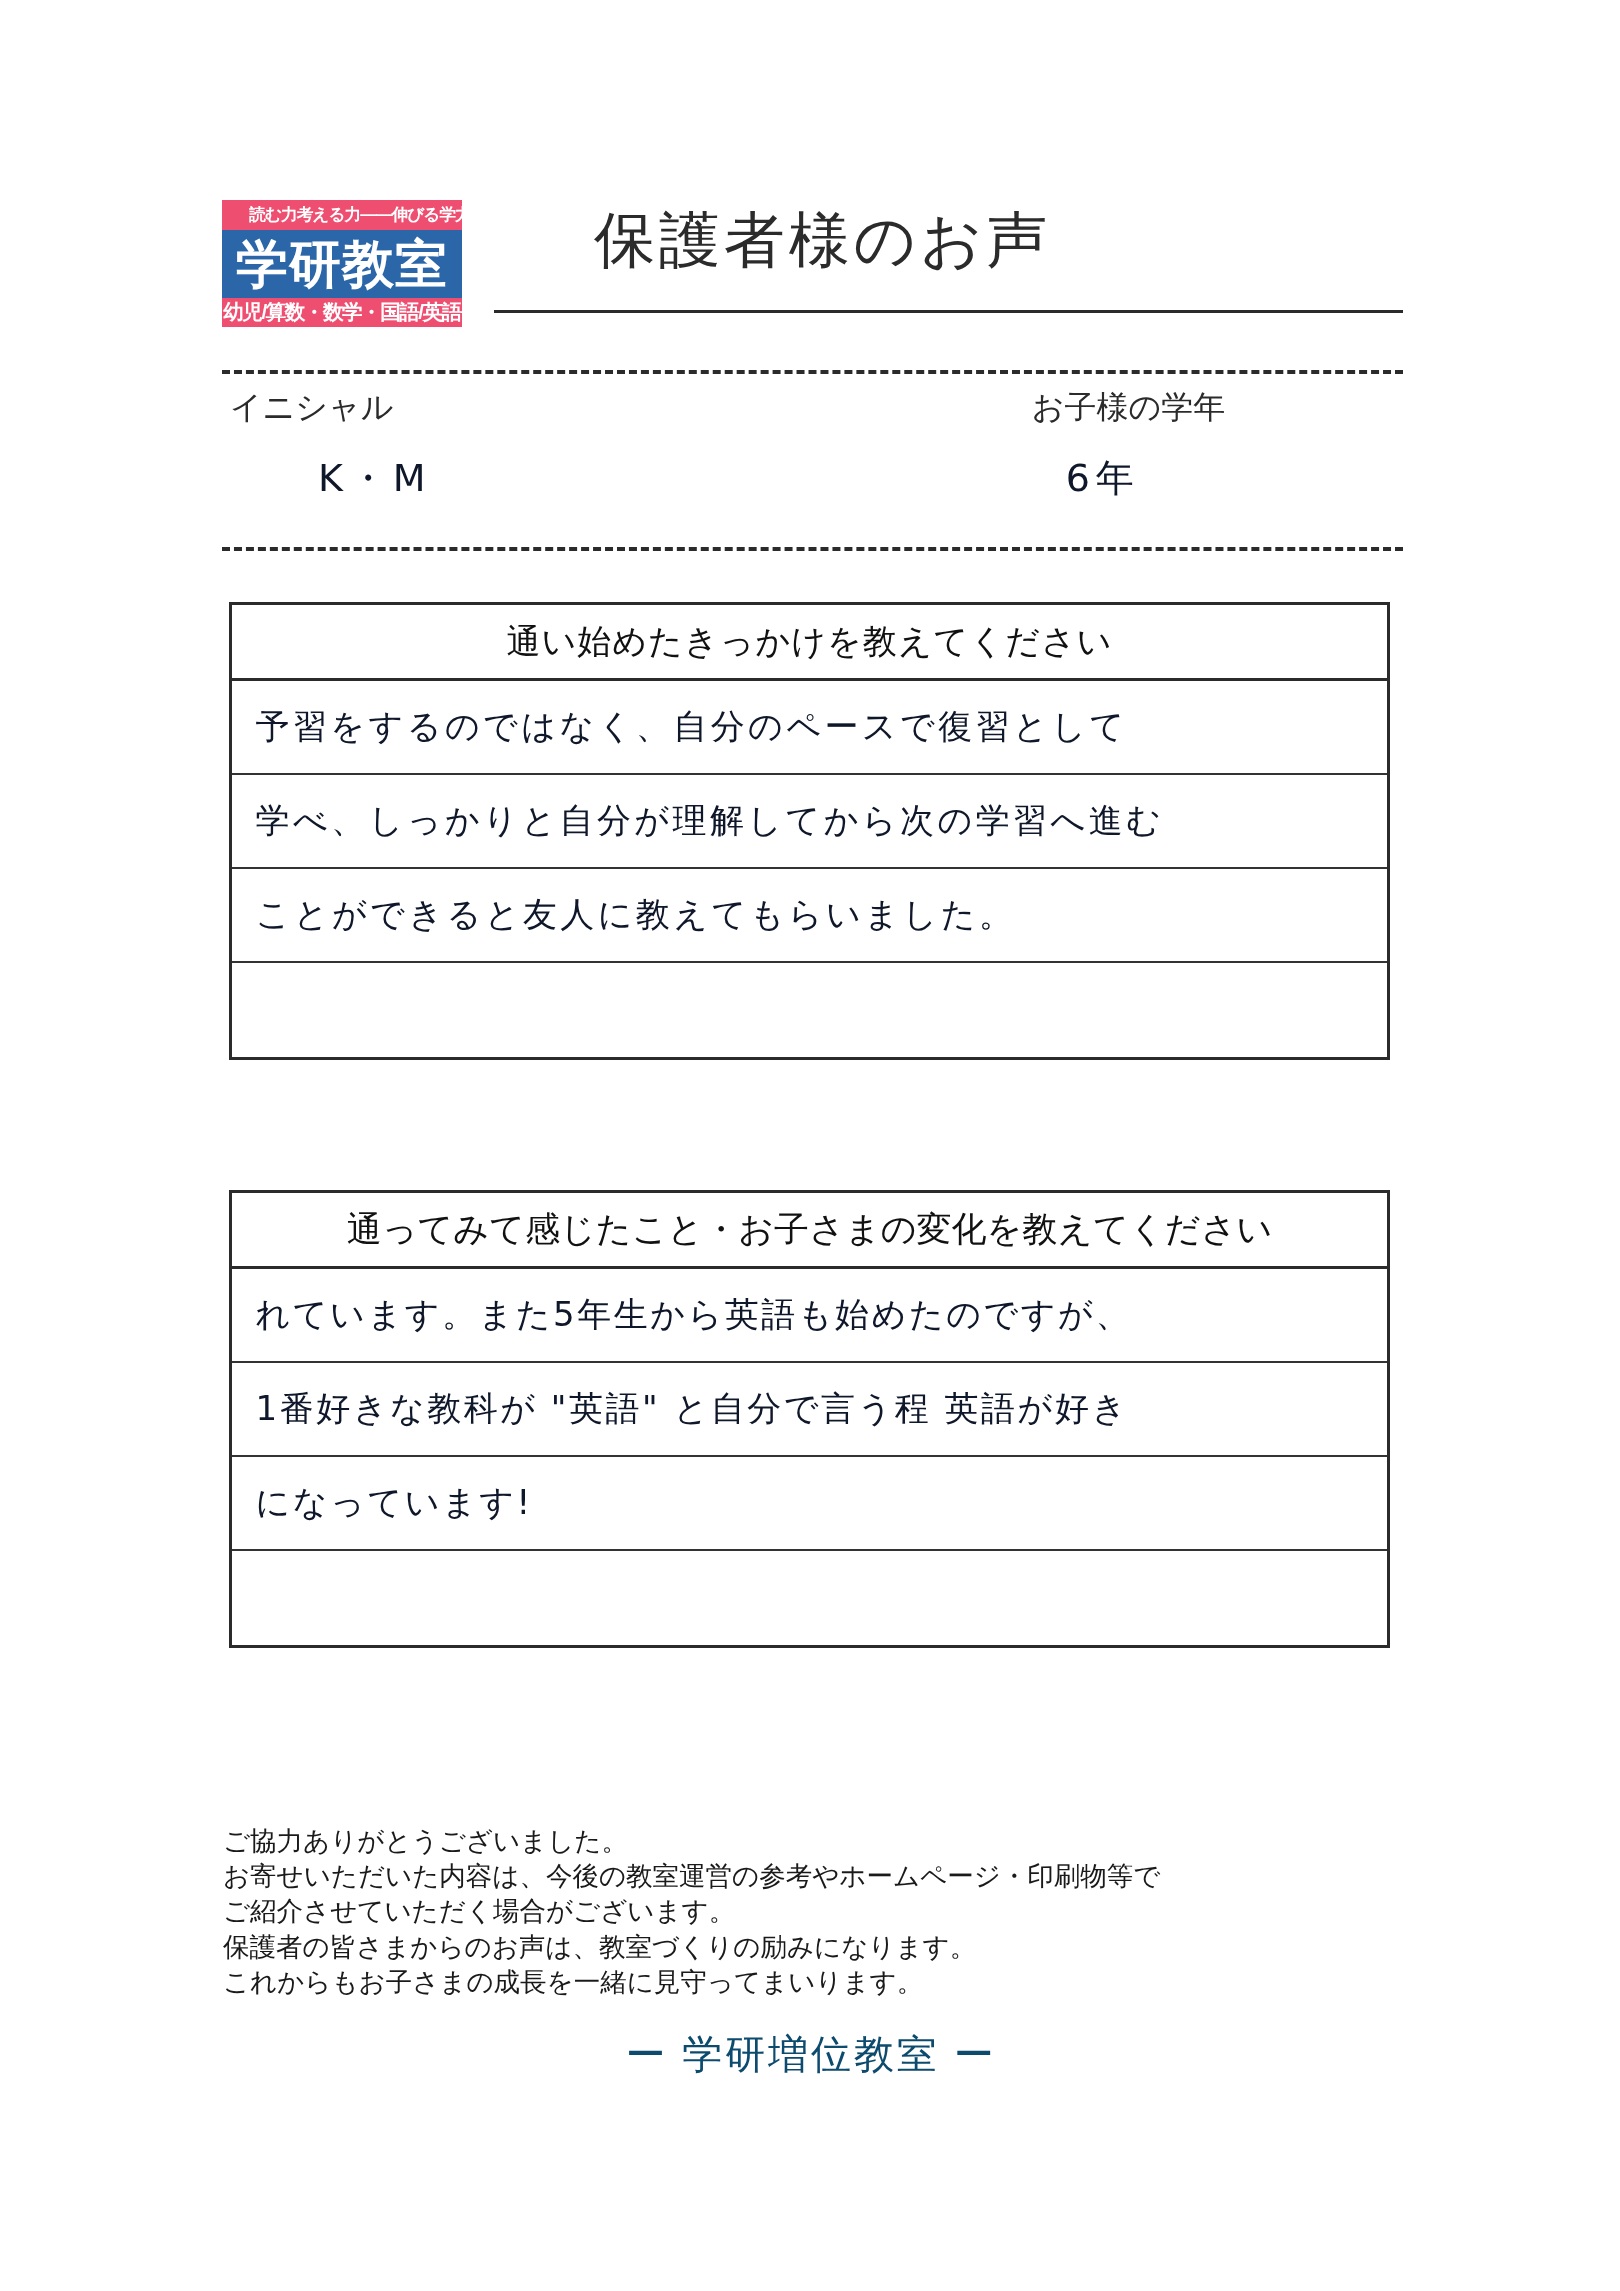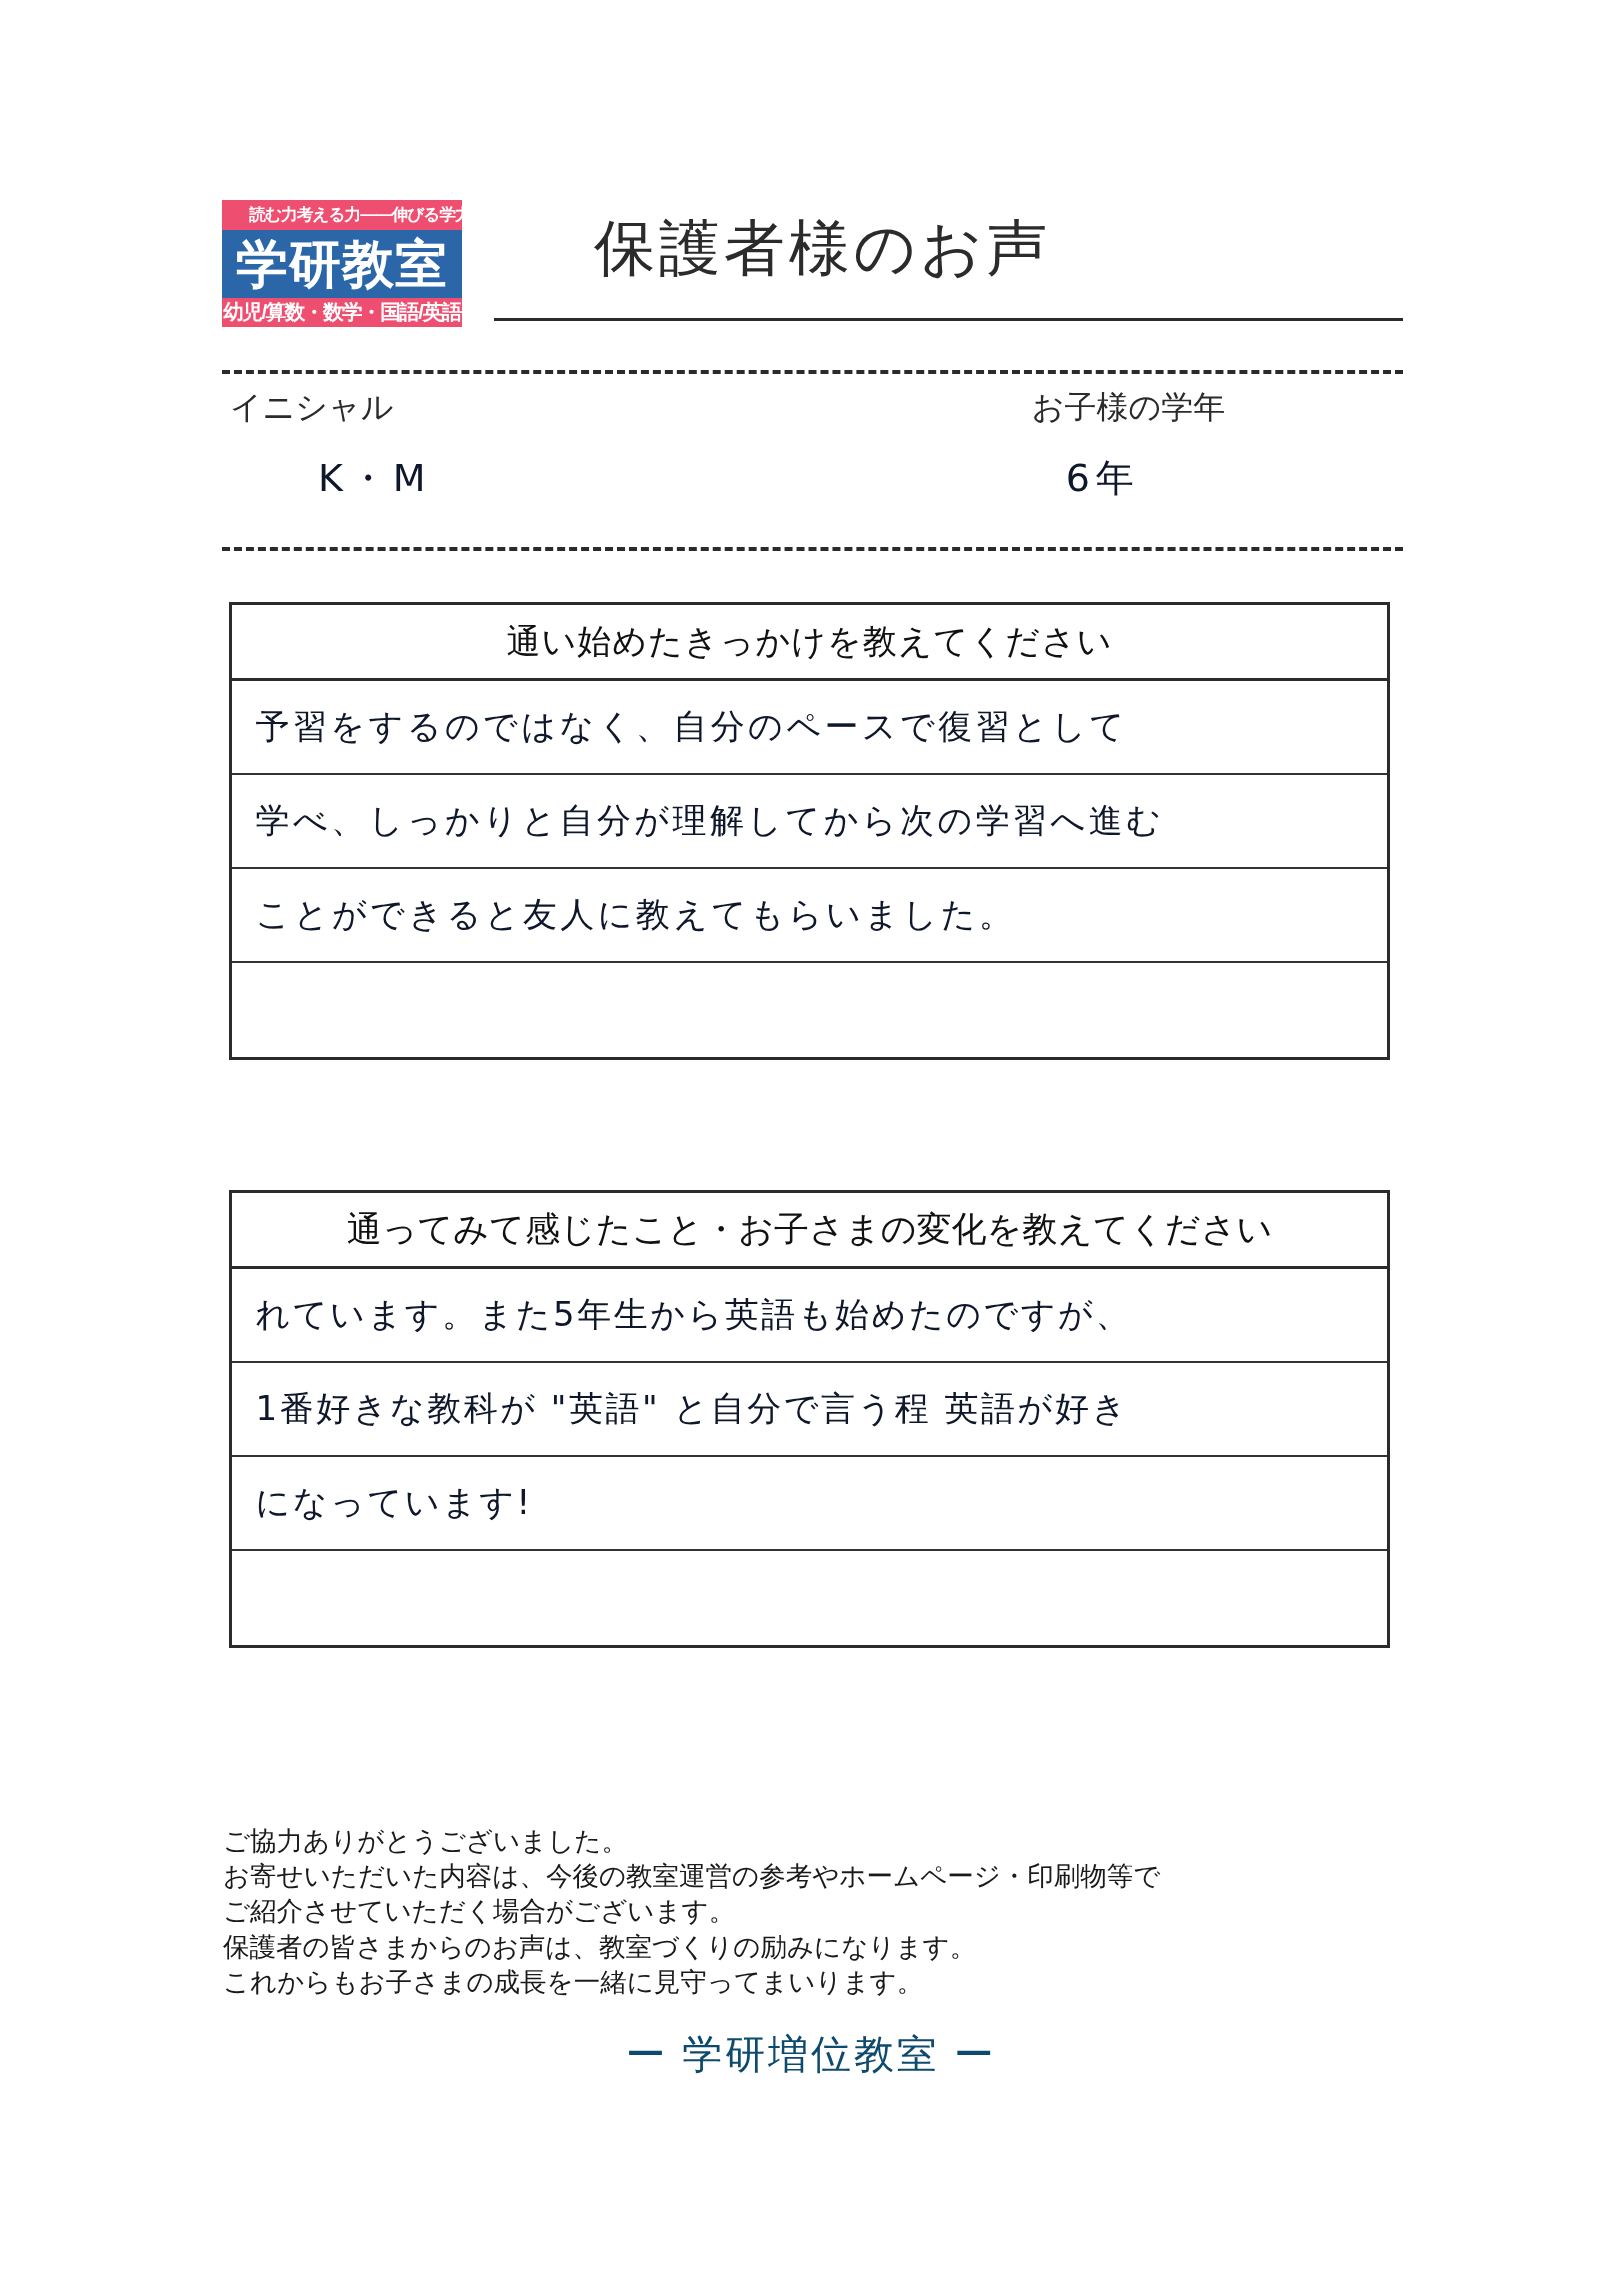--- a/index.html
+++ b/index.html
@@ -74,21 +74,21 @@
     color: #ffffff;
     font-size: 20.6px;
     font-weight: bold;
     letter-spacing: -1.5px;
     white-space: nowrap;
     overflow: hidden;
   }
   .title-wrap {
     position: absolute;
     left: 272px;
-    top: 8px;
+    top: 0;
     width: 909px;
     height: 147px;
     text-align: center;
   }
   .title {
     position: absolute;
     left: 100px;
     top: 7.8px;
     font-size: 61px;
     font-weight: 500;

